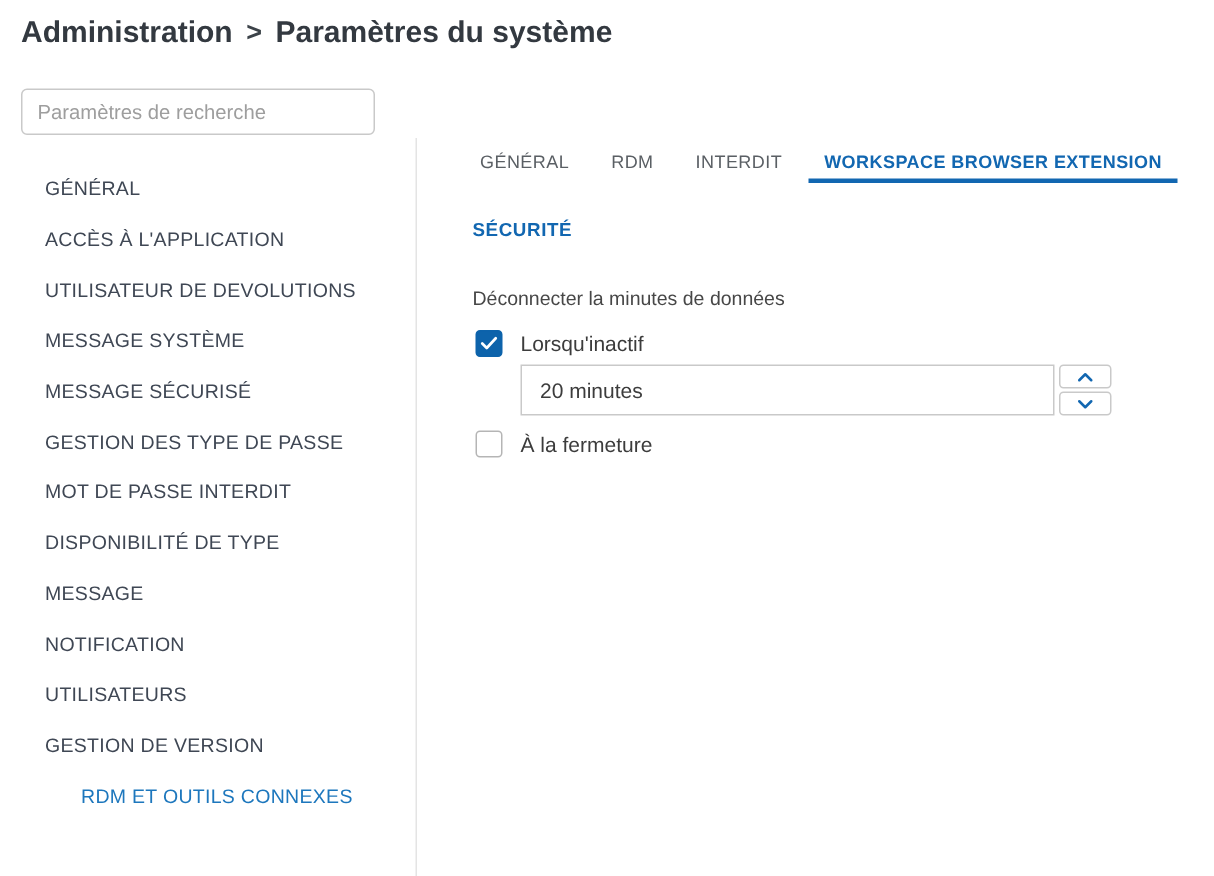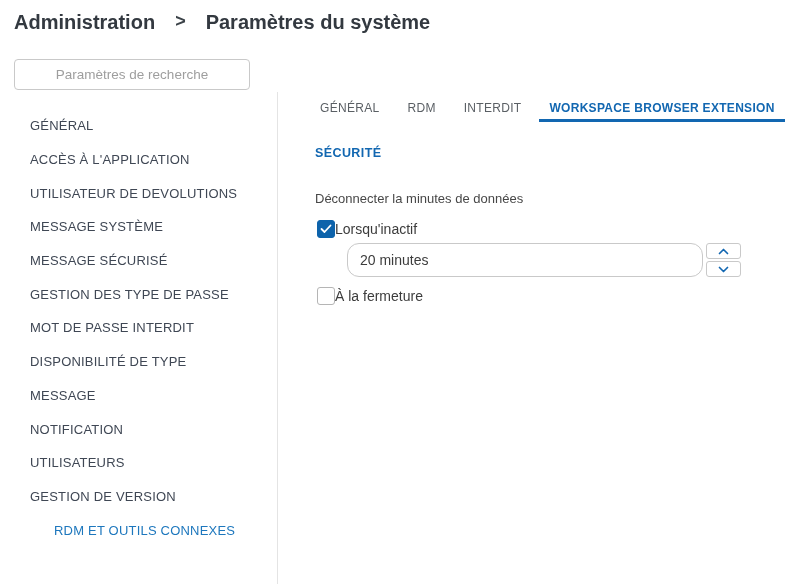--- a/index.html
+++ b/index.html
@@ -13,21 +13,21 @@
     overflow: hidden;
   }
 
   
   .breadcrumb {
     position: absolute;
     left: 14px;
     top: 11px;
     display: flex;
     align-items: center;
-    gap: 20px;
+    gap: 9px;
     font-size: 20px;
     font-weight: bold;
     color: #333940;
   }
   .breadcrumb .sep {
     font-size: 18px;
     font-weight: 600;
     color: #3c4349;
     transform: translateY(-1px);
   }
@@ -43,21 +43,20 @@
   .search-box input {
     width: 100%;
     height: 100%;
     border: 1px solid #c9c9c9;
     border-radius: 4px;
     padding: 0 10px;
     font-family: "Liberation Sans", sans-serif;
     font-size: 13.5px;
     color: #3c3c3c;
     outline: none;
-    text-align: center;
   }
   .search-box input::placeholder { color: #9e9e9e; }
 
   
   .v-divider {
     position: absolute;
     left: 277px;
     top: 92px;
     width: 1px;
     height: 492px;
@@ -126,20 +125,21 @@
     left: 315px;
     top: 191px;
     font-size: 13px;
     color: #474747;
   }
 
   .option-row {
     position: absolute;
     display: flex;
     align-items: center;
+    gap: 12px;
     justify-content: center;
   }
   .option-row.row-1 { left: 317px; top: 220px; }
   .option-row.row-2 { left: 317px; top: 287px; }
   .checkbox {
     width: 18px;
     height: 18px;
     border-radius: 3px;
     flex: 0 0 auto;
     display: flex;
@@ -158,21 +158,21 @@
     top: 243px;
     display: flex;
     align-items: stretch;
     gap: 3px;
     height: 34px;
   }
   .numeric-row input {
     width: 356px;
     height: 34px;
     border: 1px solid #c9c9c9;
-    border-radius: 12px;
+    border-radius: 0;
     padding: 0 12px;
     font-family: "Liberation Sans", sans-serif;
     font-size: 14px;
     color: #3c3c3c;
     outline: none;
   }
   .spinner {
     display: flex;
     flex-direction: column;
     gap: 2px;

